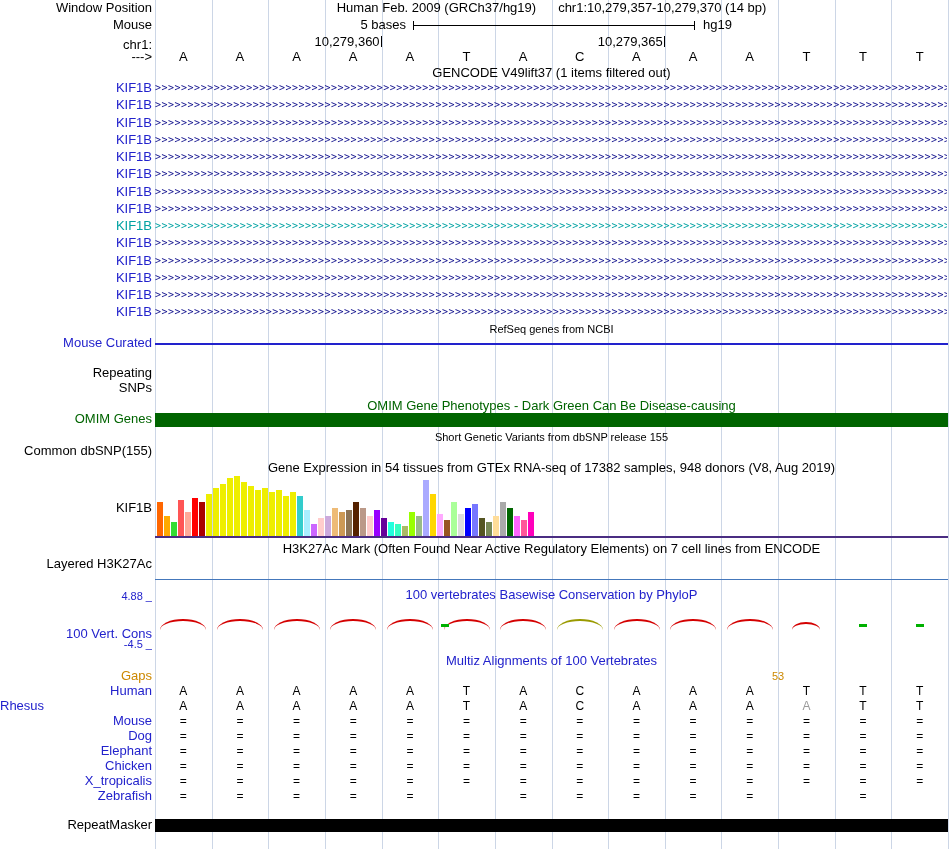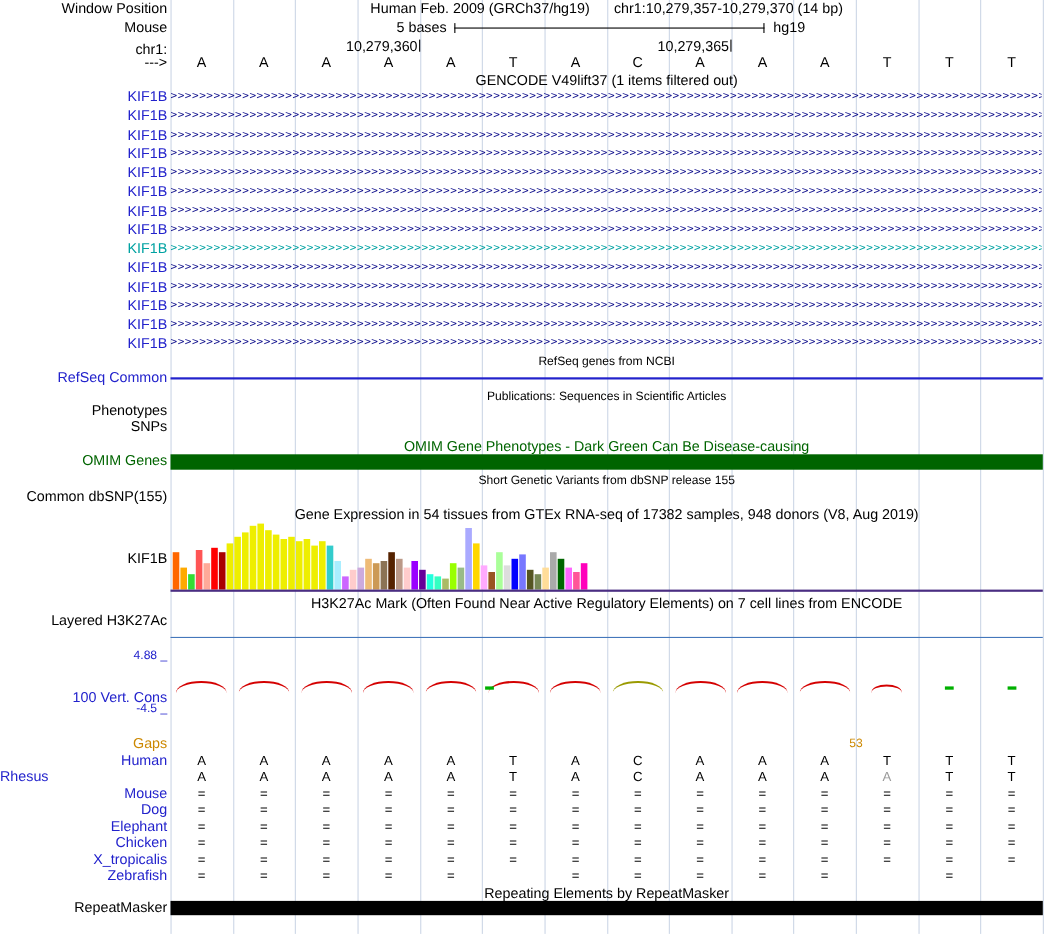--- a/index.html
+++ b/index.html
@@ -50,25 +50,24 @@
     <div style="position:absolute;left:694px;top:21px;width:1px;height:9px;background:#000"></div>
     <div style="position:absolute;left:703px;top:18px;height:14px;line-height:14px">hg19</div>
 
     <div class="lbl" style="top:38px">chr1:</div>
 
     <div class="lbl" style="top:50px">---&gt;</div>
 
     <div class="hdr" style="top:66px">GENCODE V49lift37 (1 items filtered out)</div>
 
     <div class="hdr small" style="top:322px">RefSeq genes from NCBI</div>
-    <div class="lbl blue" style="top:336px">RefSeq Common</div>
+    <div class="lbl blue" style="top:336px">Mouse Curated</div>
     <div style="position:absolute;left:155px;top:343px;width:793px;height:2px;background:var(--refseq-line-blue)"></div>
 
-    <div class="hdr small" style="top:354px">Publications: Sequences in Scientific Articles</div>
-    <div class="lbl" style="top:366px">Phenotypes</div>
+    <div class="lbl" style="top:366px">Repeating</div>
     <div class="lbl" style="top:381px">SNPs</div>
 
     <div class="hdr" style="top:399px;color:var(--header-green)">OMIM Gene Phenotypes - Dark Green Can Be Disease-causing</div>
     <div class="lbl" style="top:412px;color:var(--header-green)">OMIM Genes</div>
     <div style="position:absolute;left:155px;top:413px;width:793px;height:14px;background:var(--omim-bar-green)"></div>
 
     <div class="hdr small" style="top:430px">Short Genetic Variants from dbSNP release 155</div>
     <div class="lbl" style="top:444px">Common dbSNP(155)</div>
 
     <div class="hdr" style="top:461px">Gene Expression in 54 tissues from GTEx RNA-seq of 17382 samples, 948 donors (V8, Aug 2019)</div>
@@ -129,26 +128,27 @@
         <div style="width: 6px; margin-right: 1px; height: 16px; background: rgb(255, 85, 153); flex: 0 0 auto;"></div>
         <div style="width: 6px; margin-right: 1px; height: 24px; background: rgb(255, 0, 187); flex: 0 0 auto;"></div>
       </div>
     <div style="position:absolute;left:155px;top:536px;width:793px;height:2px;background:var(--gtex-baseline-purple)"></div>
 
     <div class="hdr" style="top:542px">H3K27Ac Mark (Often Found Near Active Regulatory Elements) on 7 cell lines from ENCODE</div>
     <div class="lbl" style="top:557px">Layered H3K27Ac</div>
     <div style="position:absolute;left:155px;top:579px;width:793px;height:1px;background:var(--h3k27ac-line-blue)"></div>
 
     <div class="lbl blue small" style="top:589px">4.88 _</div>
+    <div class="hdr" style="top:588px;color:var(--header-blue)">100 vertebrates Basewise Conservation by PhyloP</div>
     <div class="lbl blue" style="top:627px">100 Vert. Cons</div>
     <div class="lbl blue small" style="top:637px">-4.5 _</div>
 
+    <div class="hdr" style="top:654px;color:var(--header-blue)">Multiz Alignments of 100 Vertebrates</div>
     <div class="lbl" style="top:669px;color:var(--gaps-orange)">Gaps</div>
 
-    <div class="hdr" style="top:805px">Repeating Elements by RepeatMasker</div>
     <div class="lbl" style="top:818px">RepeatMasker</div>
     <div style="position:absolute;left:155px;top:819px;width:793px;height:13px;background:var(--repeatmasker-black)"></div>
   </div>
 
   <div id="gen">
       <div style="position: absolute; left: 380.6px; top: 36px; width: 1px; height: 11px; background: rgb(0, 0, 0);"></div>
       <div style="position: absolute; right: 570.4px; top: 35px; height: 13px; line-height: 13px; font-size: 13px;">10,279,360</div>
       <div style="position: absolute; left: 663.8px; top: 36px; width: 1px; height: 11px; background: rgb(0, 0, 0);"></div>
       <div style="position: absolute; right: 287.2px; top: 35px; height: 13px; line-height: 13px; font-size: 13px;">10,279,365</div>
       <div style="position: absolute; left: 155px; top: 50px; width: 56.6px; text-align: center; font-size: 13px; height: 14px; line-height: 14px;">A</div>

